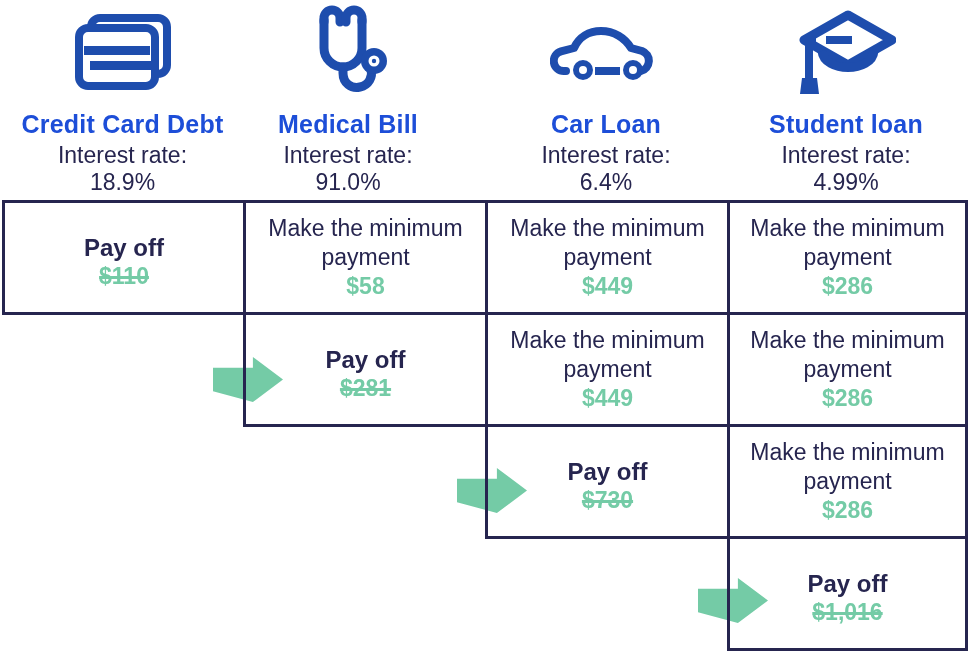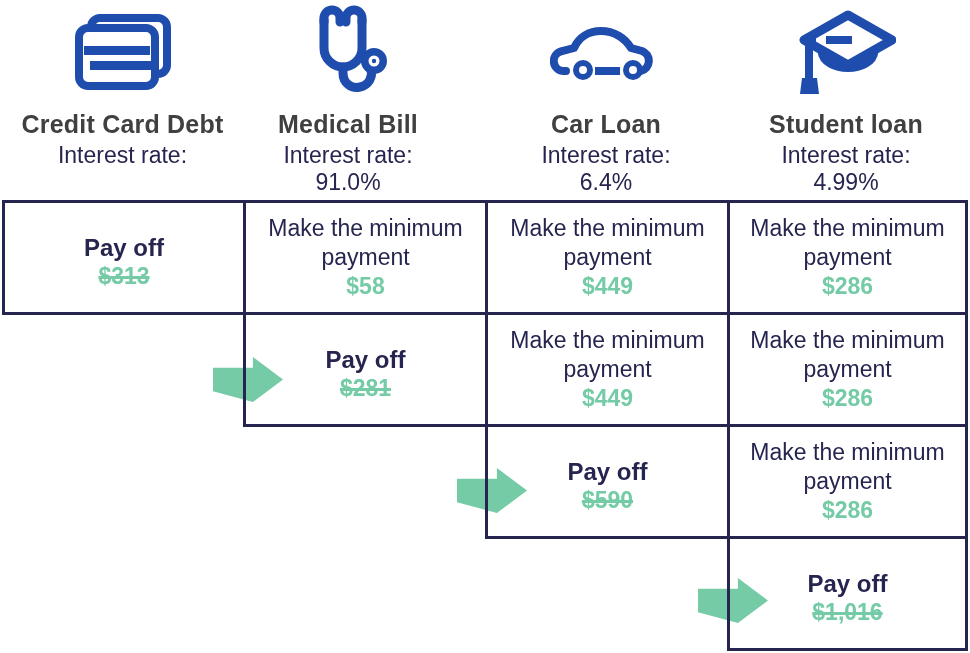--- a/index.html
+++ b/index.html
@@ -18,21 +18,21 @@
     font-family: "Liberation Sans", sans-serif;
     overflow: hidden;
   }
   
   .col-header { position: absolute; top: 4px; text-align: center; }
   .col-header.c0 { left: 2px;   width: 241px; }
   .col-header.c1 { left: 227px; width: 242px; }
   .col-header.c2 { left: 485px; width: 242px; }
   .col-header.c3 { left: 727px; width: 238px; }
   .icon-box { height: 100px; display: flex; align-items: center; justify-content: center; color: var(--blue); }
-  .col-title { margin-top: 6px; font-size: 25px; font-weight: bold; color: #404040; letter-spacing: 0.2px; }
+  .col-title { margin-top: 6px; font-size: 25px; font-weight: bold; color: #1d4ed8; letter-spacing: 0.2px; }
   .col-sub   { font-size: 23px; line-height: 27px; color: var(--navy); }
   .col-sub.first { margin-top: 3px; }
   
   .cell {
     position: absolute;
     border: 3px solid var(--navy);
     background: transparent;
     display: flex; flex-direction: column;
     align-items: center; justify-content: center;
     text-align: center;
@@ -61,20 +61,21 @@
     <div class="icon-box">
       <svg width="96" height="80" viewBox="0 0 96 80" aria-hidden="true">
         <rect x="16" y="4" width="76" height="56" rx="9" fill="none" stroke="currentColor" stroke-width="8"></rect>
         <rect x="4" y="14" width="76" height="58" rx="9" fill="#ffffff" stroke="currentColor" stroke-width="8"></rect>
         <rect x="9" y="32" width="66" height="9" fill="currentColor"></rect>
         <rect x="15" y="47" width="61" height="9" fill="currentColor"></rect>
       </svg>
     </div>
     <div class="col-title">Credit Card Debt</div>
     <div class="col-sub first">Interest rate:</div>
+    <div class="col-sub">18.9%</div>
   </div>
 
   <div class="col-header c1">
     <div class="icon-box">
       <svg width="92" height="100" viewBox="0 0 92 100" aria-hidden="true">
         <path d="M22,18 v-4 a8,8 0 0 1 16,0 v4" fill="none" stroke="currentColor" stroke-width="9" stroke-linecap="round"></path>
         <path d="M60,18 v-4 a8,8 0 0 0 -16,0 v4" fill="none" stroke="currentColor" stroke-width="9" stroke-linecap="round"></path>
         <path d="M22,16 v28 a19,19 0 0 0 38,0 v-28" fill="none" stroke="currentColor" stroke-width="9" stroke-linecap="round"></path>
         <path d="M41,63 v6 c0,10 8,16 17,14 c9,-2 13,-10 11,-18" fill="none" stroke="currentColor" stroke-width="9" stroke-linecap="round"></path>
         <circle cx="72" cy="57" r="13" fill="currentColor"></circle>
@@ -118,21 +119,21 @@
     <div class="col-sub first">Interest rate:</div>
     <div class="col-sub">4.99%</div>
   </div>
 
   <div class="arrow" style="left:213px; top:357px;"></div>
   <div class="arrow" style="left:457px; top:468px;"></div>
   <div class="arrow" style="left:698px; top:578px;"></div>
 
   <div class="cell" style="left:2px; top:200px; width:244px; height:115px;">
     <div class="action payoff">Pay off</div>
-    <div class="amount struck">$313</div>
+    <div class="amount struck">$110</div>
   </div>
   <div class="cell" style="left:243px; top:200px; width:245px; height:115px;">
     <div class="action">Make the minimum payment</div>
     <div class="amount">$58</div>
   </div>
   <div class="cell" style="left:485px; top:200px; width:245px; height:115px;">
     <div class="action">Make the minimum payment</div>
     <div class="amount">$449</div>
   </div>
   <div class="cell" style="left:727px; top:200px; width:241px; height:115px;">
@@ -148,21 +149,21 @@
     <div class="action">Make the minimum payment</div>
     <div class="amount">$449</div>
   </div>
   <div class="cell" style="left:727px; top:312px; width:241px; height:115px;">
     <div class="action">Make the minimum payment</div>
     <div class="amount">$286</div>
   </div>
 
   <div class="cell" style="left:485px; top:424px; width:245px; height:115px;">
     <div class="action payoff">Pay off</div>
-    <div class="amount struck">$590</div>
+    <div class="amount struck">$730</div>
   </div>
   <div class="cell" style="left:727px; top:424px; width:241px; height:115px;">
     <div class="action">Make the minimum payment</div>
     <div class="amount">$286</div>
   </div>
 
   <div class="cell" style="left:727px; top:536px; width:241px; height:115px;">
     <div class="action payoff">Pay off</div>
     <div class="amount struck">$1,016</div>
   </div>

